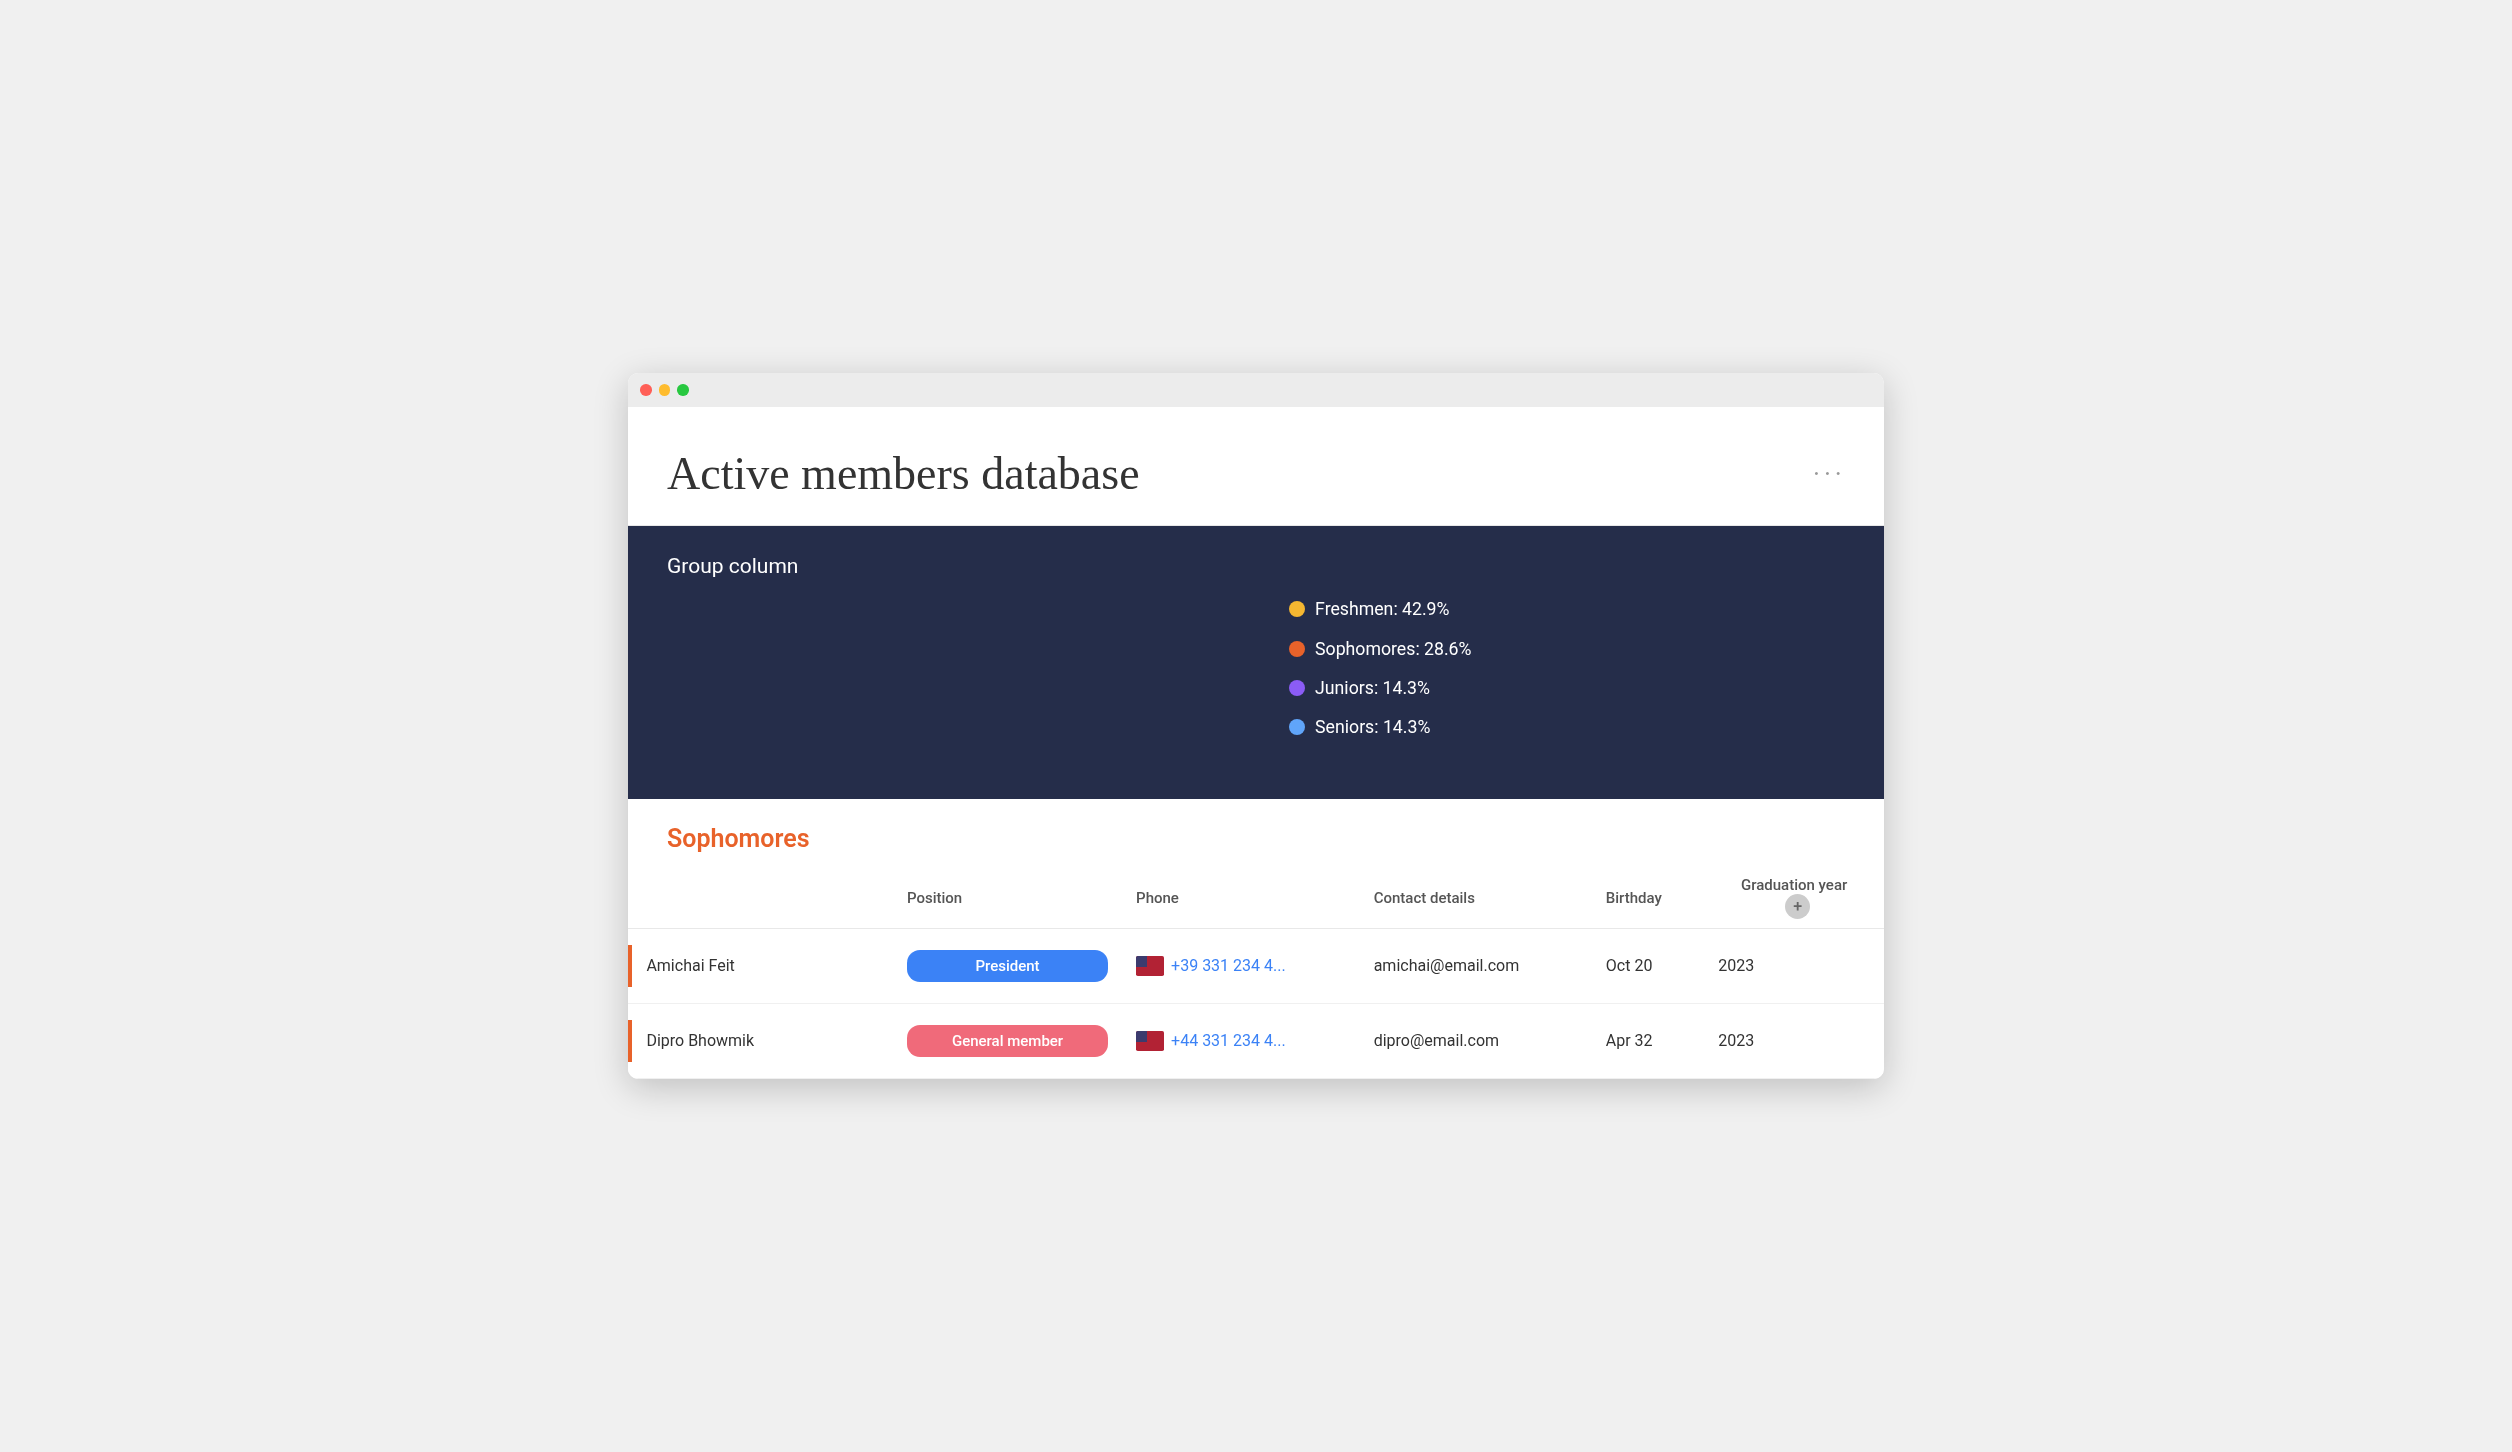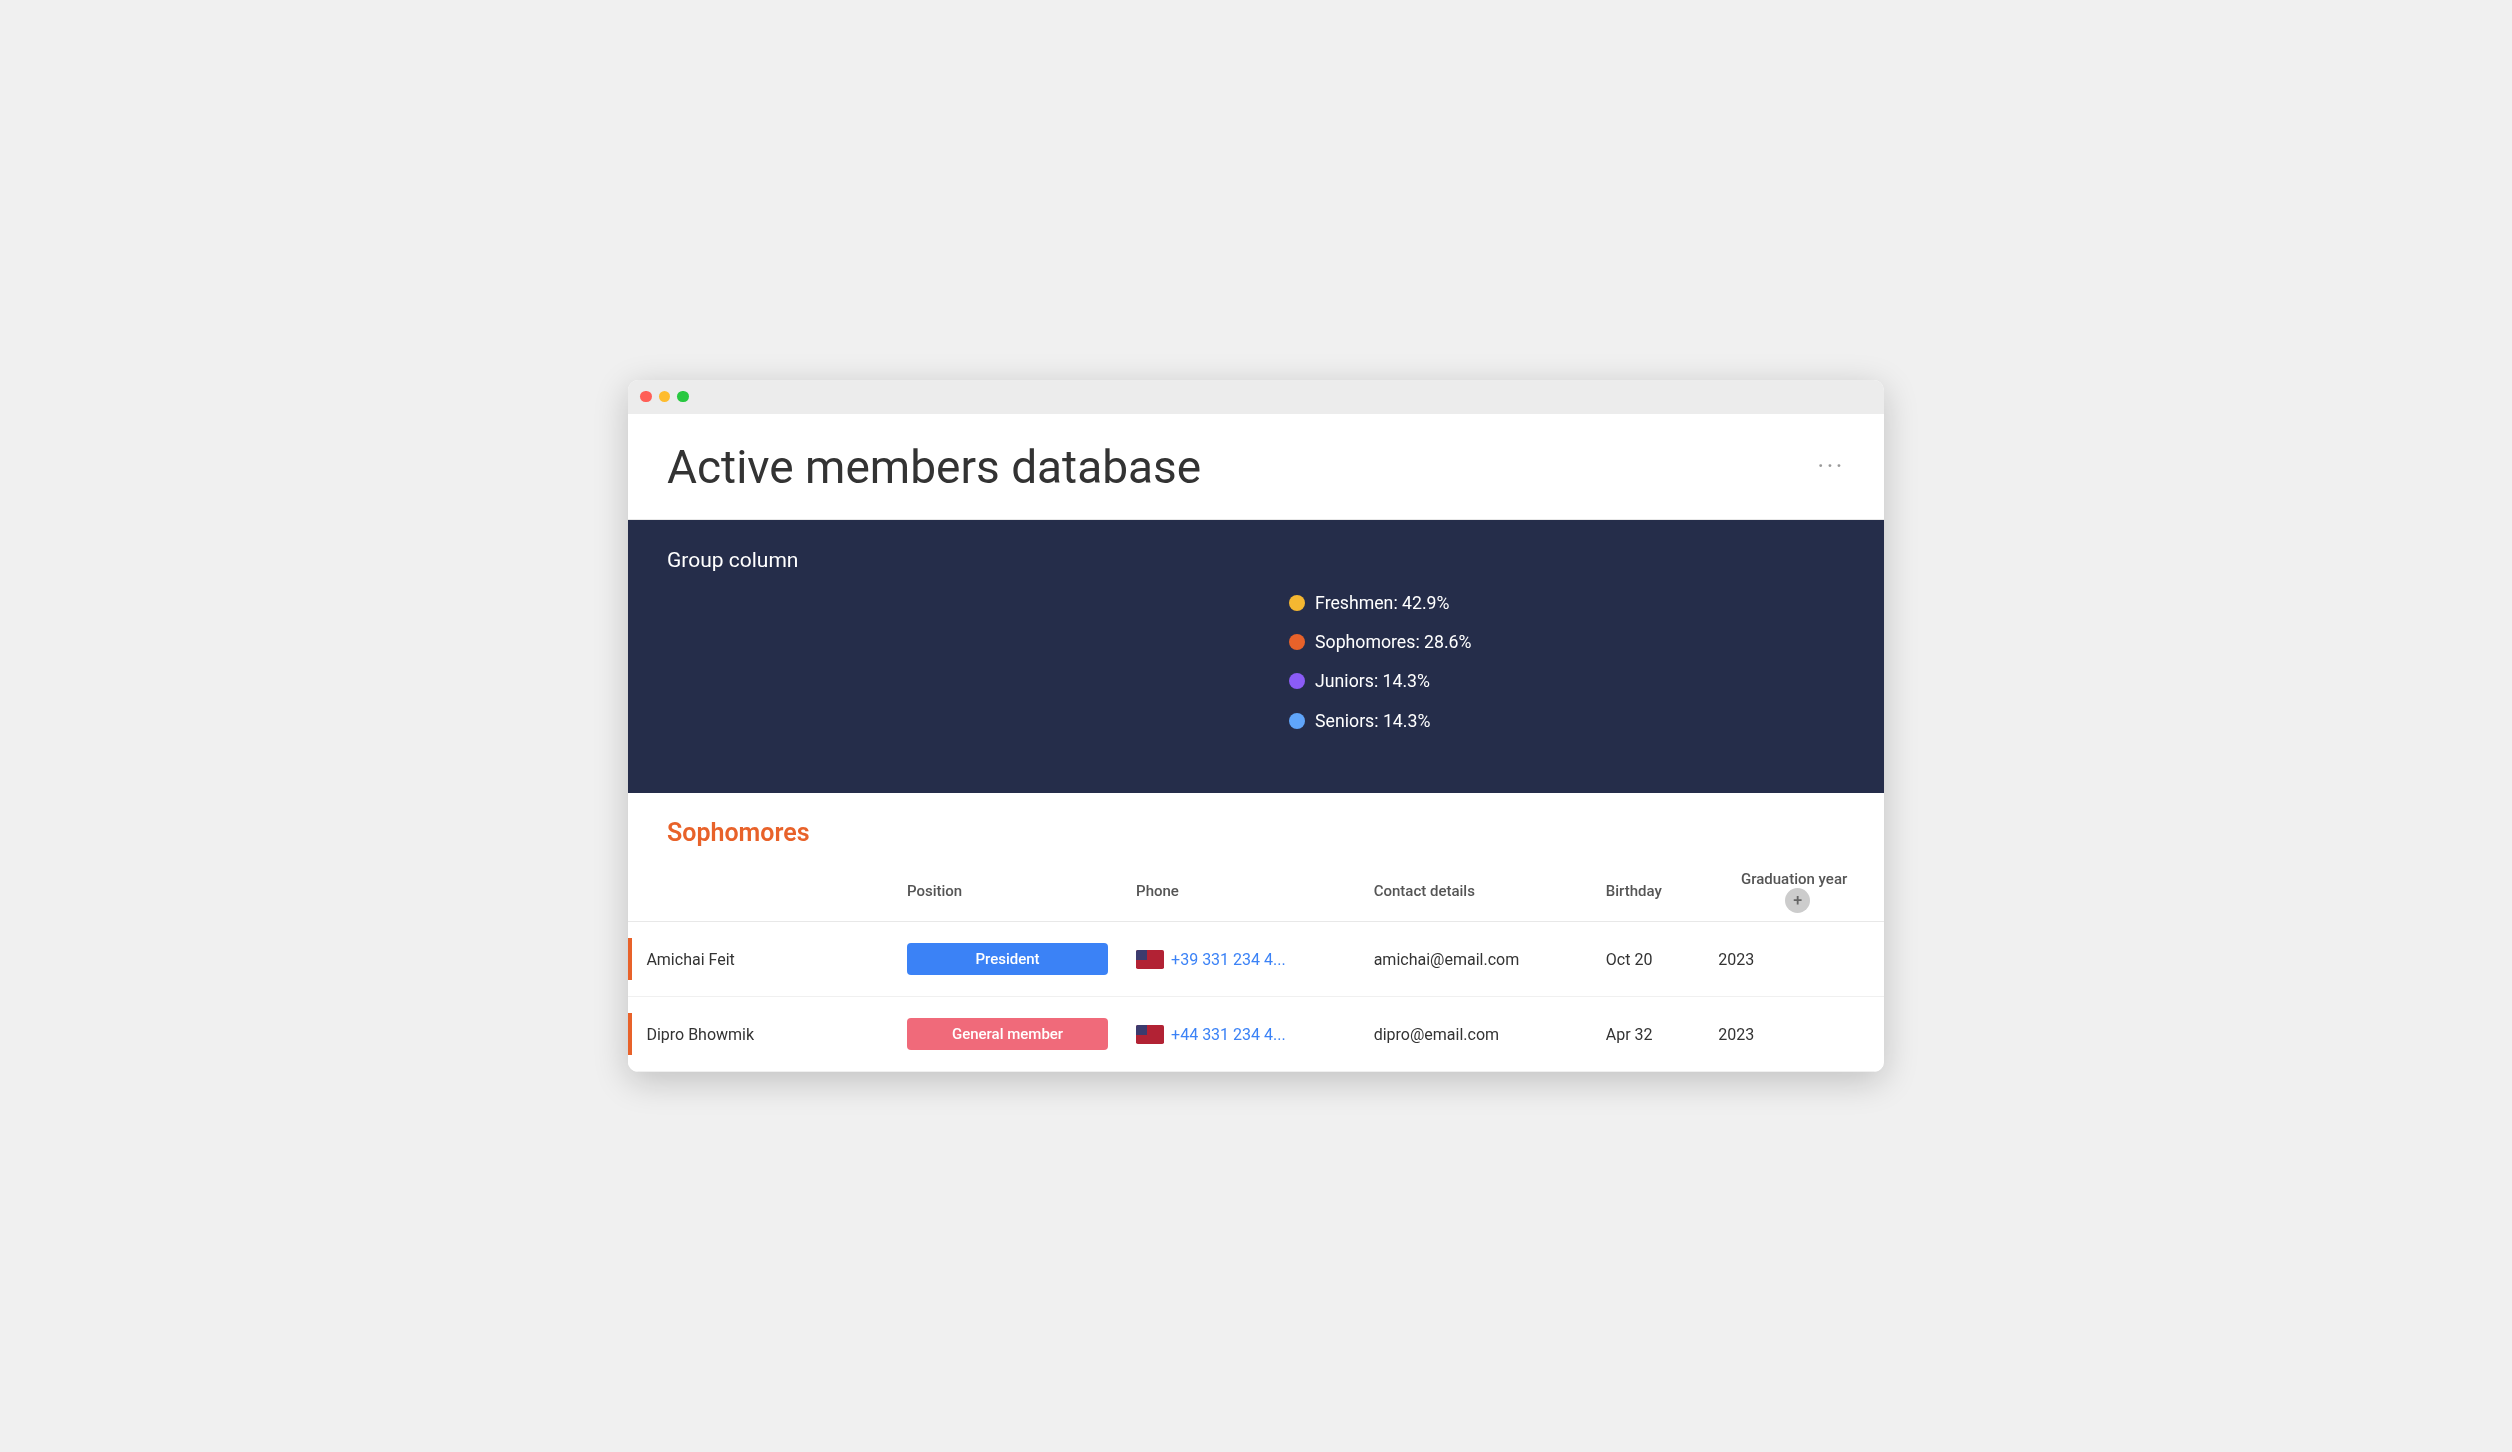--- a/index.html
+++ b/index.html
@@ -29,25 +29,26 @@
     .titlebar-dot {
       width: 11.5px;
       height: 11.5px;
       border-radius: 50%;
     }
     .dot-red { background: #ff5f57; }
     .dot-yellow { background: #febc2e; }
     .dot-green { background: #28c840; }
     .header {
       background: #ffffff;
-      padding: 26px 39px 25px 39px;
+      padding: 40px 39px 25px 39px;
       display: flex;
       align-items: center;
       justify-content: space-between;
       border-bottom: 0.9px solid #e8e8e8;
+      font-family: Liberation Serif, serif;
     }
     .page-title {
       font-size: 46px;
       font-weight: 400;
       color: #333333;
     }
     .more-icon {
       font-size: 25px;
       color: #999;
       letter-spacing: 2.6px;
@@ -166,21 +167,21 @@
       flex-shrink: 0;
     }
     .row-indicator-2 {
       width: 4.4px;
       height: 42px;
       background: #e8622a;
       margin-right: 14px;
       flex-shrink: 0;
     }
     .badge {
-      border-radius: 4px;
+      border-radius: 13px;
       padding: 7px 16px;
       font-size: 15px;
       font-weight: 500;
       color: white;
       text-align: center;
       min-width: 124px;
     }
     .badge-blue { background: #3b82f6; }
     .badge-pink { background: #f06a7a; }
     .phone-cell {

